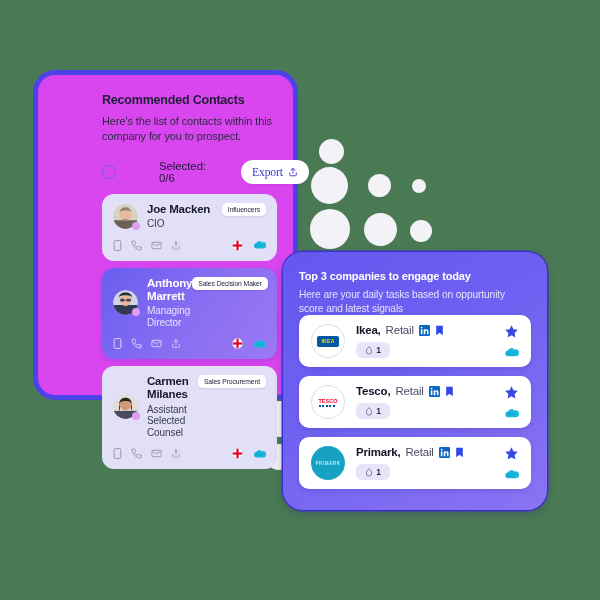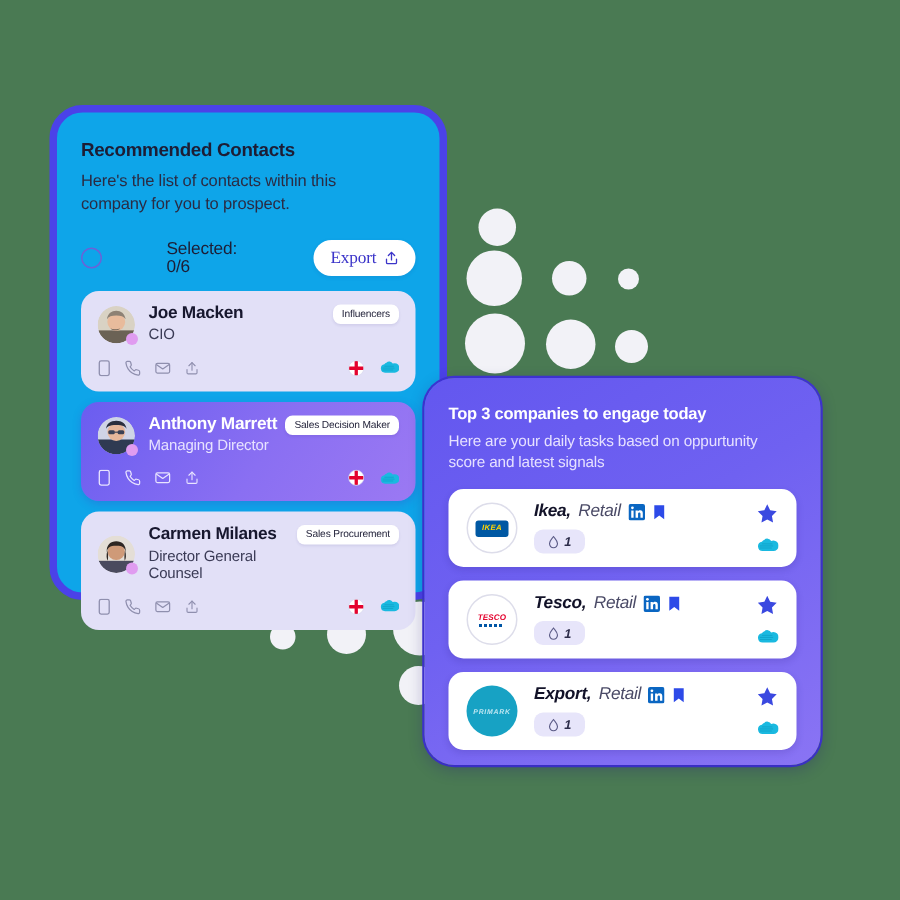--- a/index.html
+++ b/index.html
@@ -11,25 +11,26 @@
     -webkit-font-smoothing:antialiased;
   }
   .stage{position:absolute;inset:0;}
 
   
   .dot{position:absolute;border-radius:50%;background:#f2f2f7;}
 
   
   #contacts-panel{
     position:absolute;left:33px;top:70px;width:265px;height:330px;
-    background:#0ea5e9;
+    background:#d946ef;
     border:5px solid #4b42e8;
     border-radius:22px;
     box-sizing:border-box;
     z-index:5;
+    padding-left:48px;
   }
   .panel-pad{padding:18px 16px 0 16px;}
   #contacts-title{
     font-size:12.5px;font-weight:700;color:#1d1d35;letter-spacing:-0.2px;margin:0 0 7px 0;
   }
   #contacts-subtitle{
     font-size:11px;color:#2b2b43;line-height:1.32;margin:0;max-width:175px;letter-spacing:-0.1px;
   }
   .select-row{
     display:flex;align-items:center;margin-top:16px;height:26px;gap:35px;
@@ -89,21 +90,21 @@
     background:linear-gradient(150deg,#6357ef 0%,#6f61f1 45%,#8a74f4 100%);
     box-shadow:0 3px 10px rgba(35,25,120,.30), 0 0 0 1.5px #4035d8;
     box-sizing:border-box;z-index:8;
   }
   #companies-title{
     font-size:11px;font-weight:700;color:#ffffff;margin:0;letter-spacing:-0.15px;
   }
   #companies-subtitle{
     font-size:10.2px;color:#e6e1ff;line-height:1.34;margin:6px 0 0 0;letter-spacing:-0.1px;
   }
-  .company-list{margin-top:11px;display:flex;flex-direction:column;gap:9px;font-style:italic;}
+  .company-list{display:flex;flex-direction:column;gap:9px;}
   .company-card{
     background:#fff;border-radius:10px;height:52px;display:flex;align-items:center;
     padding:0 12px;box-shadow:0 2px 5px rgba(40,25,120,.16);
   }
   .logo{
     width:34px;height:34px;border-radius:50%;flex:none;display:flex;align-items:center;
     justify-content:center;box-sizing:border-box;overflow:hidden;
   }
   .logo.ikea{border:1px solid #ddddea;background:#fff;}
   .logo.tesco{border:1px solid #ddddea;background:#fff;}
@@ -342,21 +343,21 @@
                     <circle cx="20" cy="17" r="9.2" fill="#cf9a78"></circle>
                     <path d="M10 18c-1-8 4-12 10-12s11 4 10 12c-.6-5-3-7-10-7s-9.4 2-10 7z" fill="#2e2622"></path>
                     <path d="M10.6 16c-1.5 5-1 9 .4 11 .6-4 .2-8-.4-11zM29.4 16c1.5 5 1 9-.4 11-.6-4-.2-8 .4-11z" fill="#2e2622"></path>
                   </g>
                 </svg>
               </div>
               <div class="badge"></div>
             </div>
             <div class="names">
               <div class="c-name">Carmen Milanes</div>
-              <div class="c-role">Director General Counsel</div>
+              <div class="c-role">Assistant Selected Counsel</div>
             </div>
             <div class="tag">Sales Procurement</div>
           </div>
           <div class="cc-bottom">
             <div class="act-icons">
               <span>
                 <svg width="9" height="11" viewBox="0 0 14 20" fill="none" stroke="#8f8fae" stroke-width="1.6">
                     <rect x="1" y="1" width="12" height="18" rx="2.2"></rect>
                   </svg>
               </span>
@@ -511,21 +512,21 @@
             </span>
           </div>
         </div>
 
         <div class="company-card">
           <div class="logo primark">
             <span class="primark-mark">PRIMARK</span>
           </div>
           <div class="co-body">
             <div class="co-line">
-              <span class="co-name">Export,</span>
+              <span class="co-name">Primark,</span>
               <span class="co-sector">Retail</span>
               <span>
                 <svg width="11" height="11" viewBox="0 0 24 24">
                     <rect width="24" height="24" rx="3" fill="#0a66c2"></rect>
                     <rect x="4" y="9.5" width="3.4" height="10.5" fill="#fff"></rect>
                     <circle cx="5.7" cy="5.6" r="2" fill="#fff"></circle>
                     <path d="M10.3 9.5h3.3v1.5c.6-1 1.8-1.8 3.4-1.8 2.6 0 3.8 1.6 3.8 4.4V20h-3.4v-5.6c0-1.4-.5-2.2-1.7-2.2-1.1 0-1.8.8-1.8 2.2V20h-3.6z" fill="#fff"></path>
                   </svg>
               </span>
               <span>

